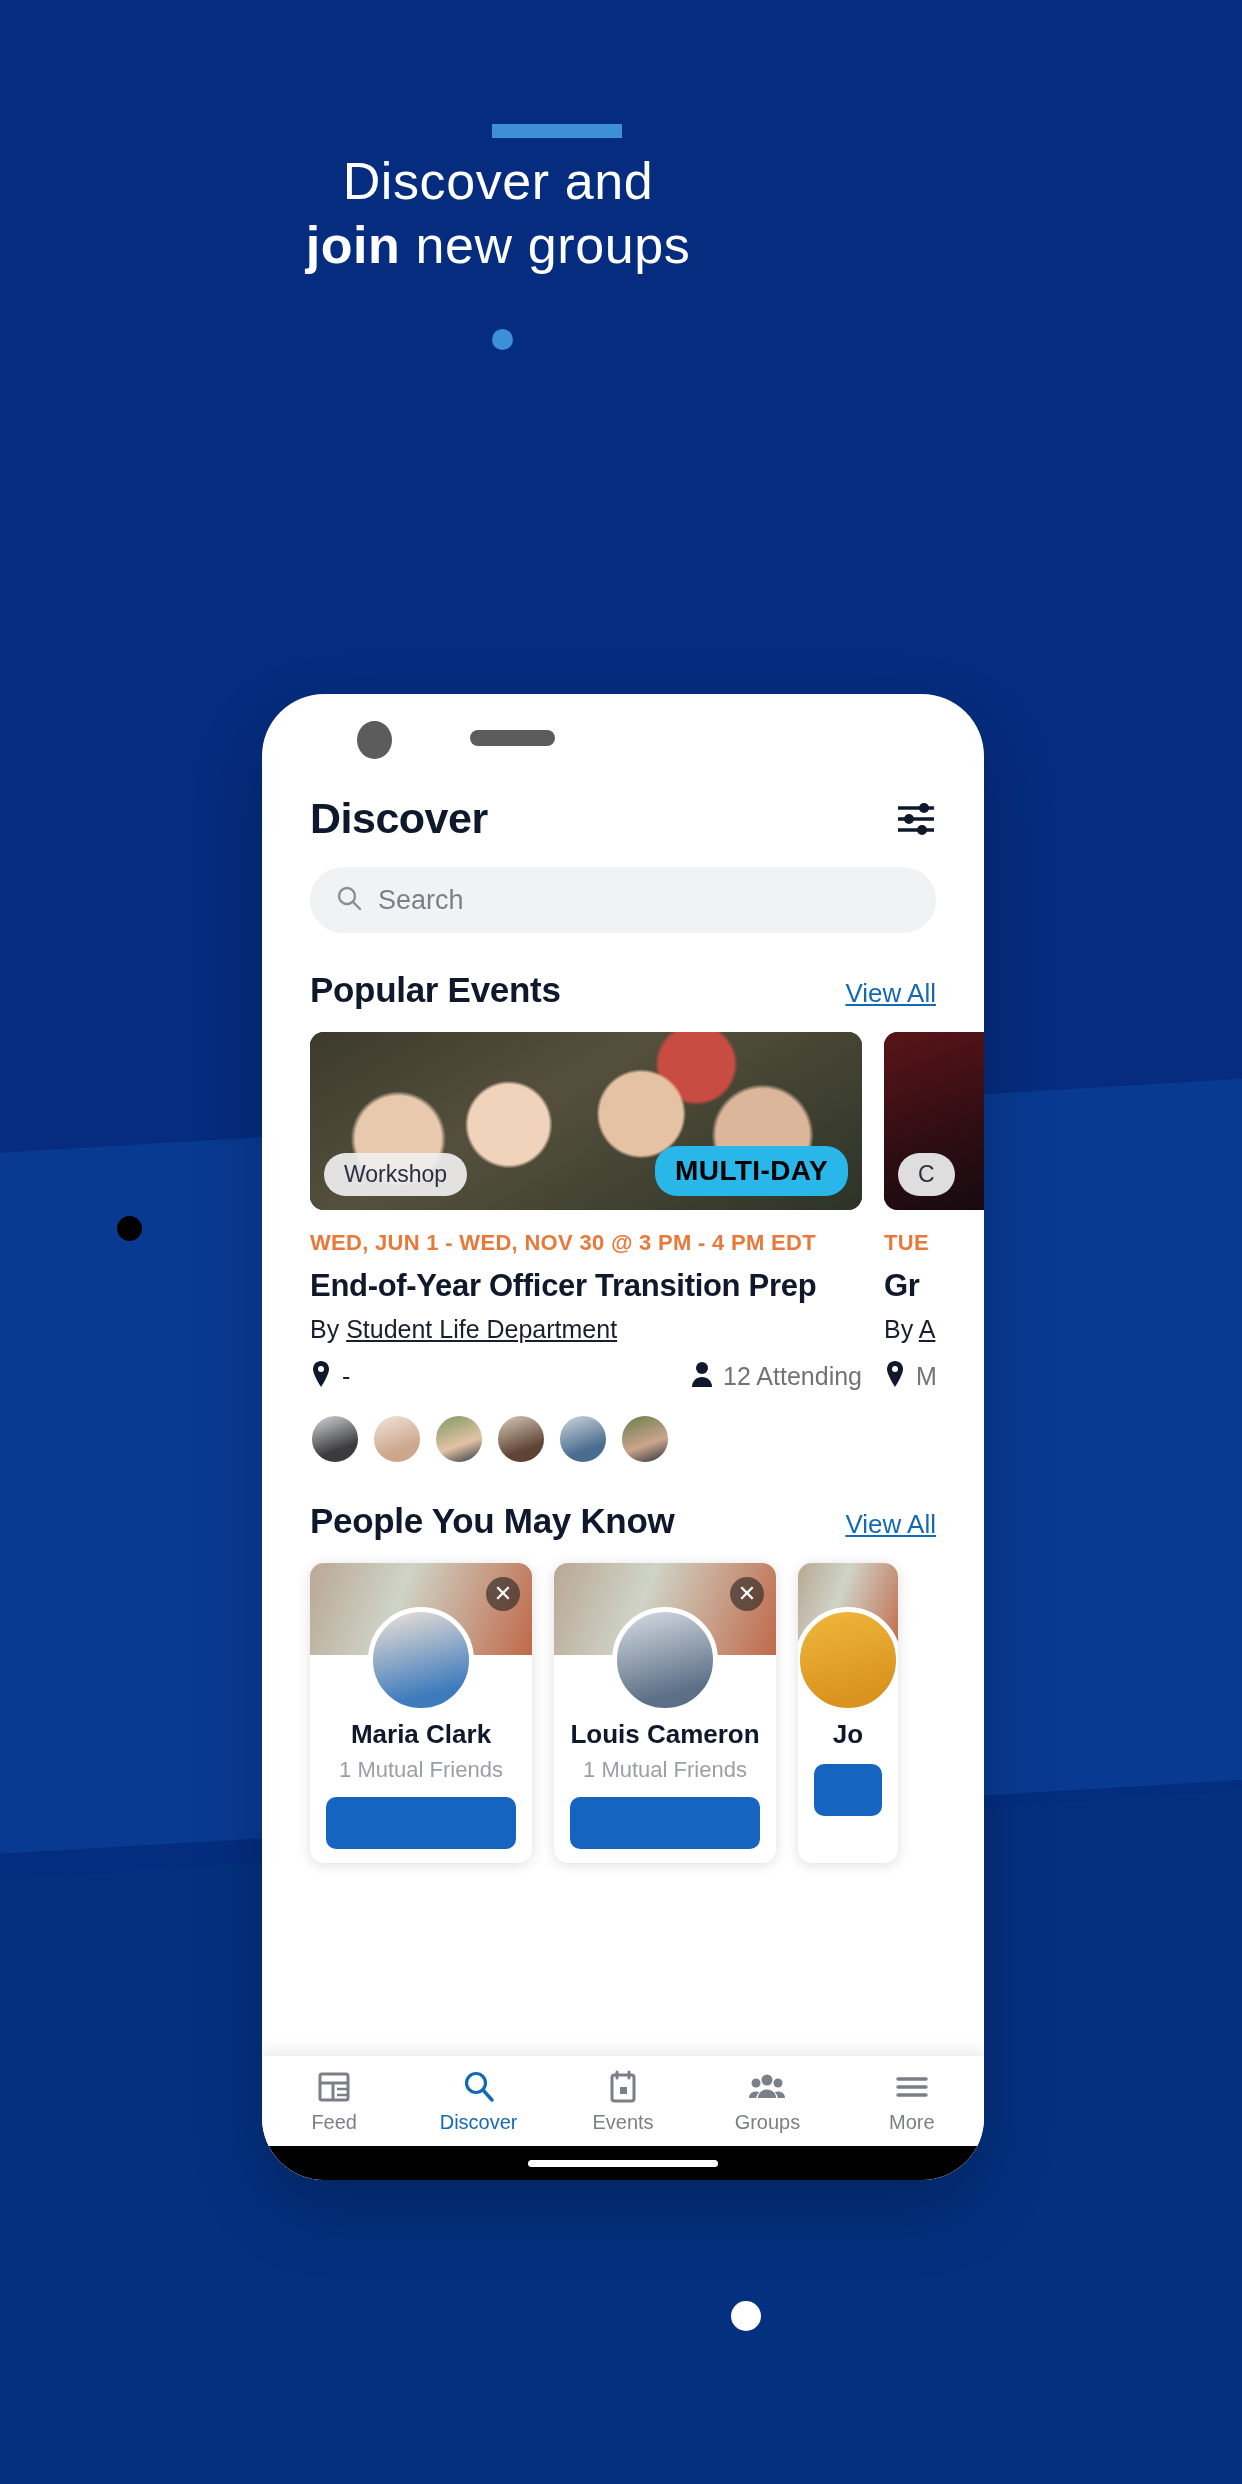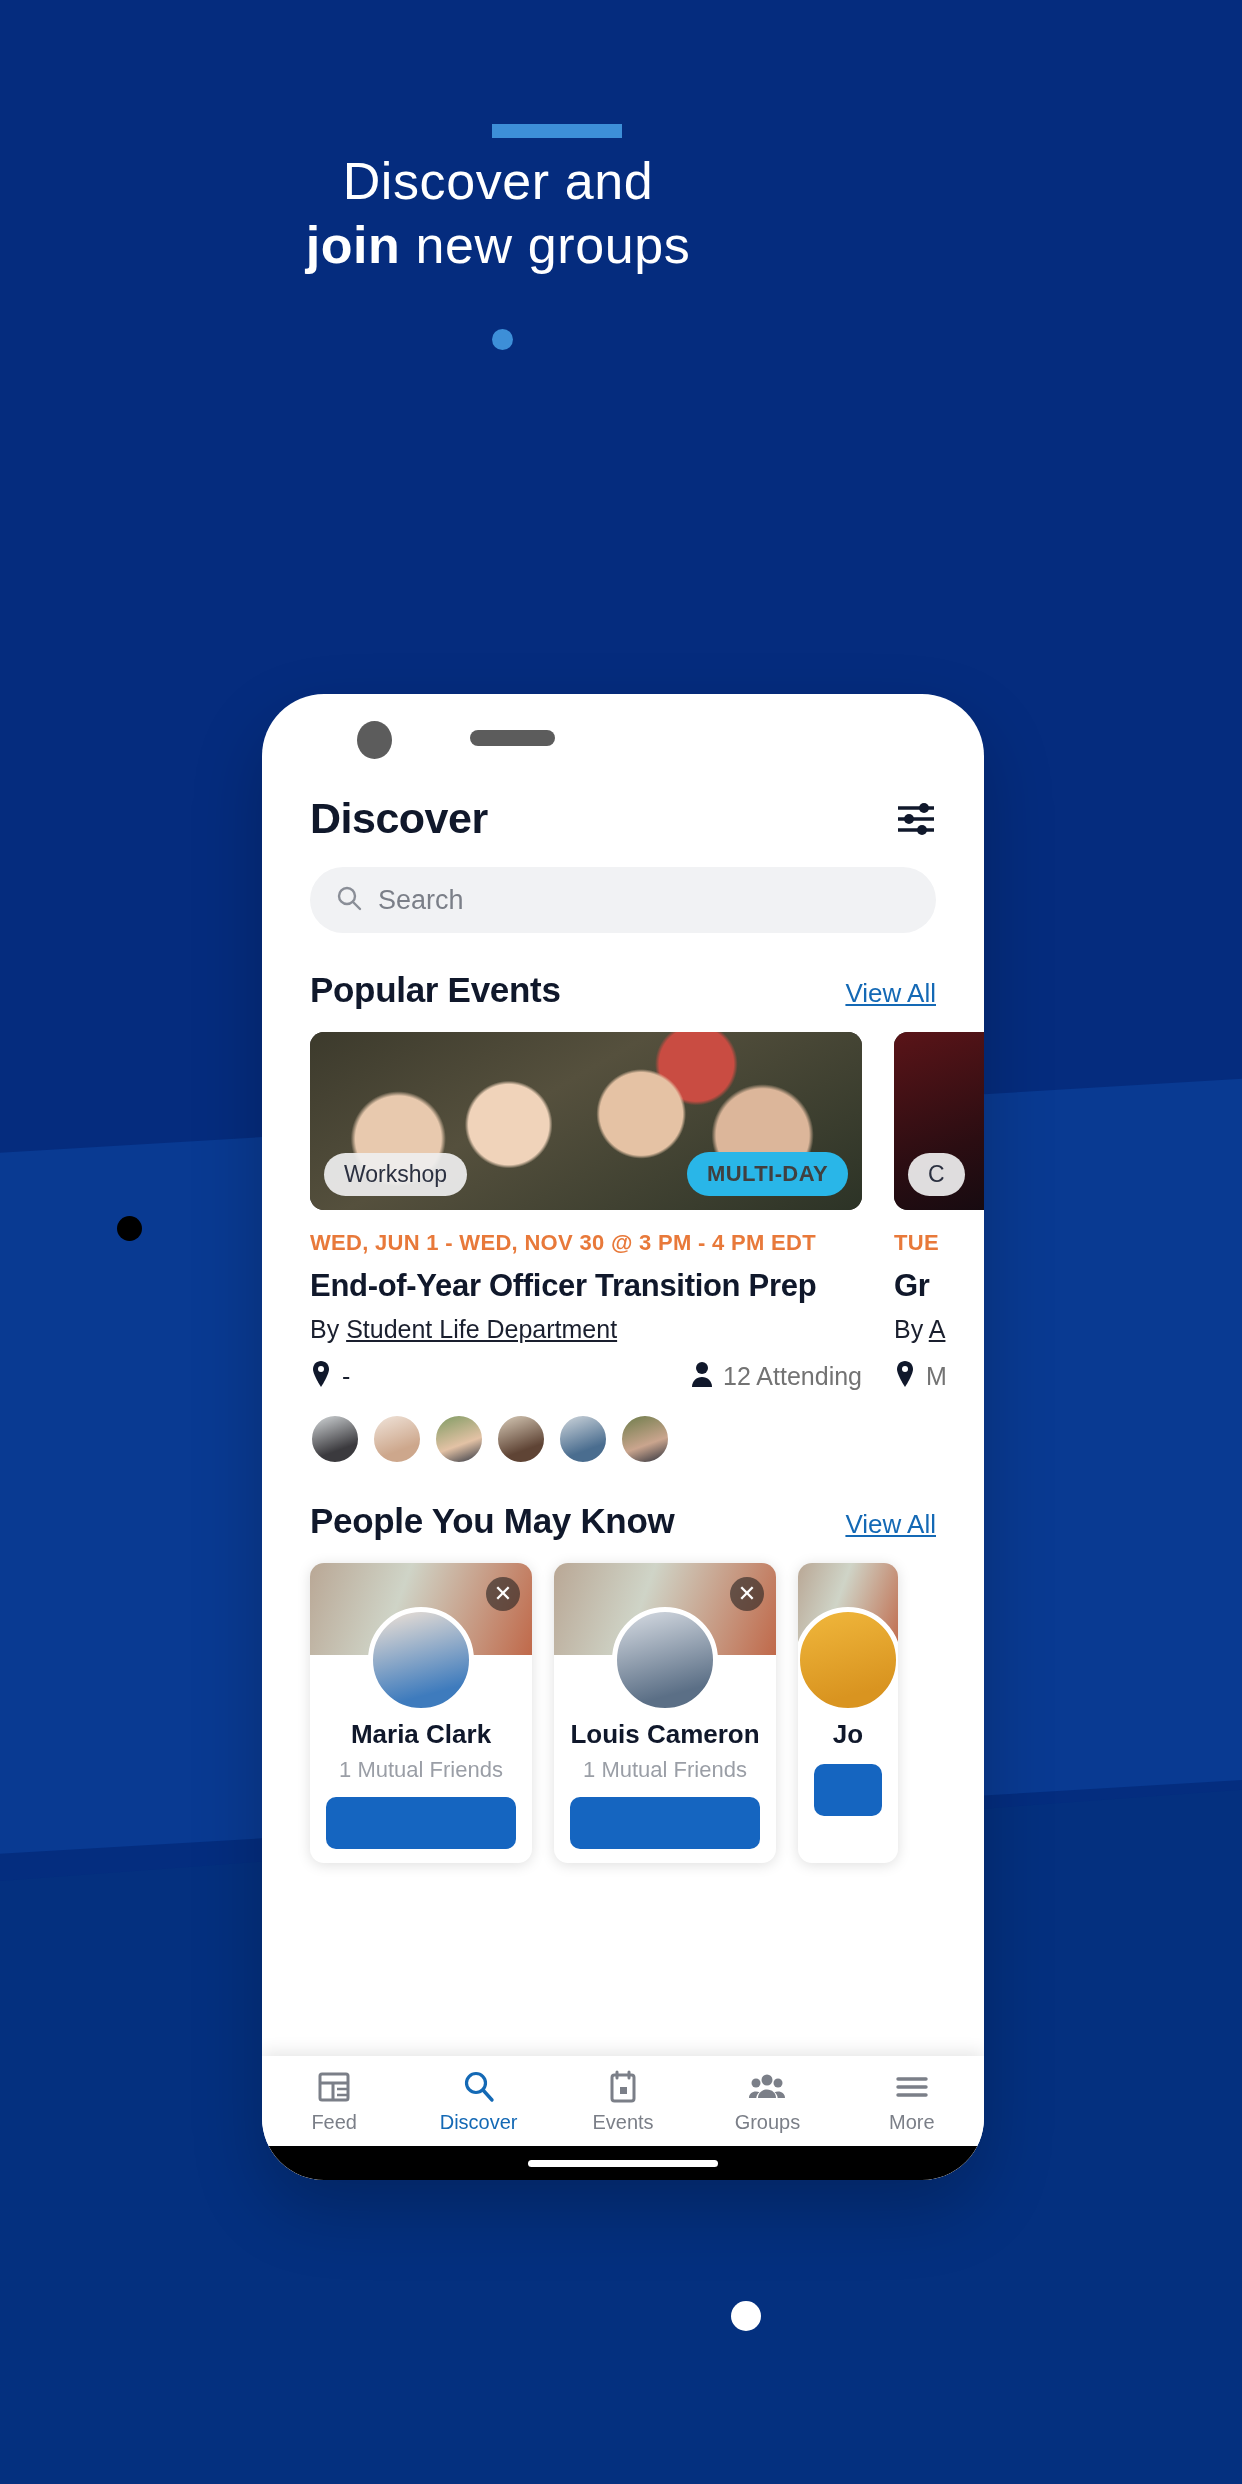--- a/index.html
+++ b/index.html
@@ -204,21 +204,21 @@
     letter-spacing: -0.3px;
   }
   .view-all {
     font-size: 26px;
     color: #1469b5;
   }
 
   
   .events-row {
     display: flex;
-    gap: 32px;
+    gap: 22px;
     padding-left: 48px;
     margin-top: 22px;
   }
   .event-card { flex: 0 0 auto; width: 552px; }
   .event-card.partial { width: 140px; overflow: hidden; }
 
   .event-img {
     height: 178px;
     border-radius: 14px;
     position: relative;
@@ -249,22 +249,22 @@
     color: #2b3040;
     font-size: 23px;
     padding: 8px 20px;
     border-radius: 22px;
   }
   .badge-multi {
     position: absolute;
     right: 14px;
     bottom: 14px;
     background: #29b6e8;
-    color: #404040;
-    font-size: 22px;
+    color: #000000;
+    font-size: 28px;
     font-weight: 700;
     letter-spacing: 0.4px;
     padding: 9px 20px;
     border-radius: 22px;
   }
 
   .event-date {
     margin-top: 20px;
     font-size: 22px;
     font-weight: 700;

